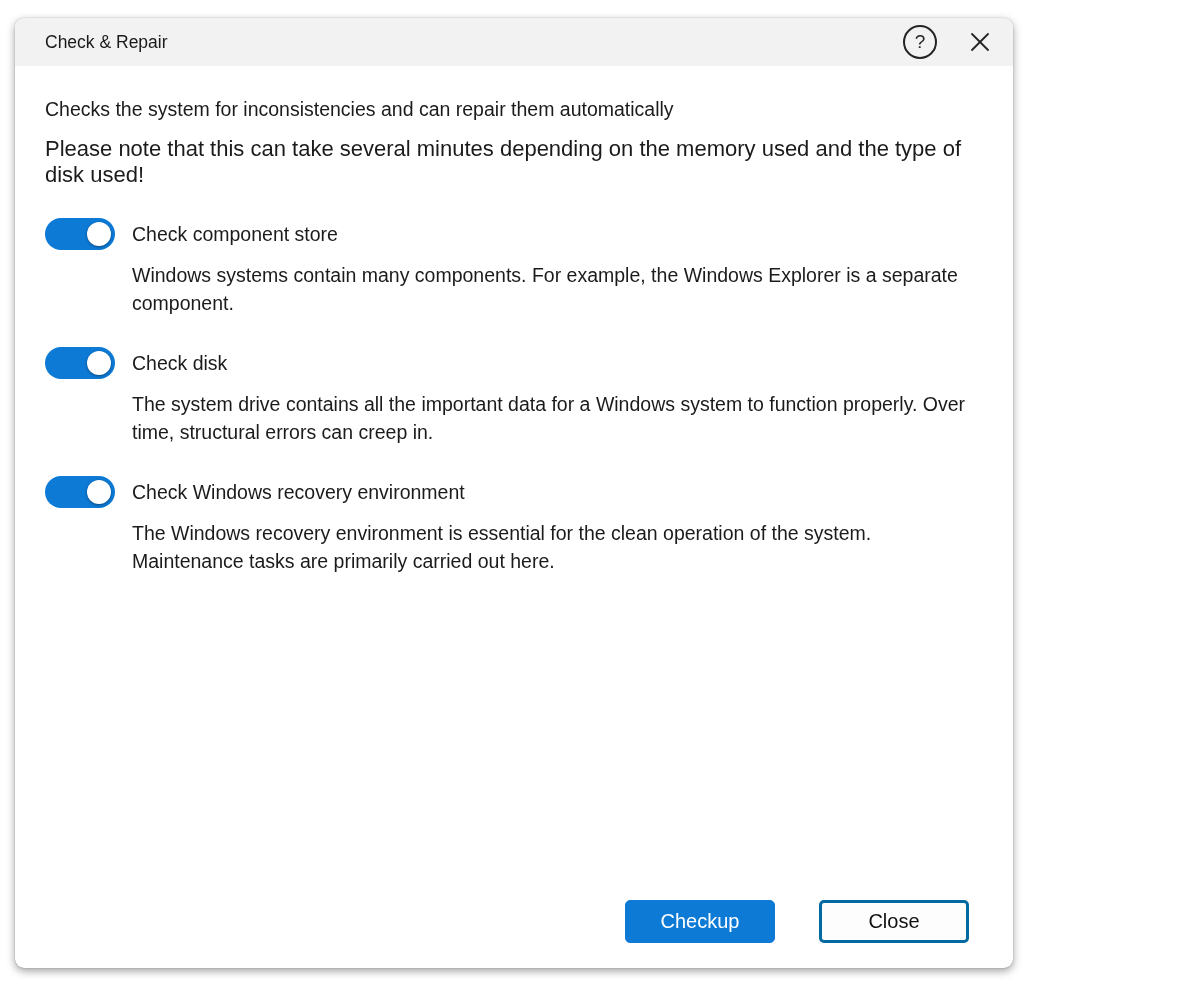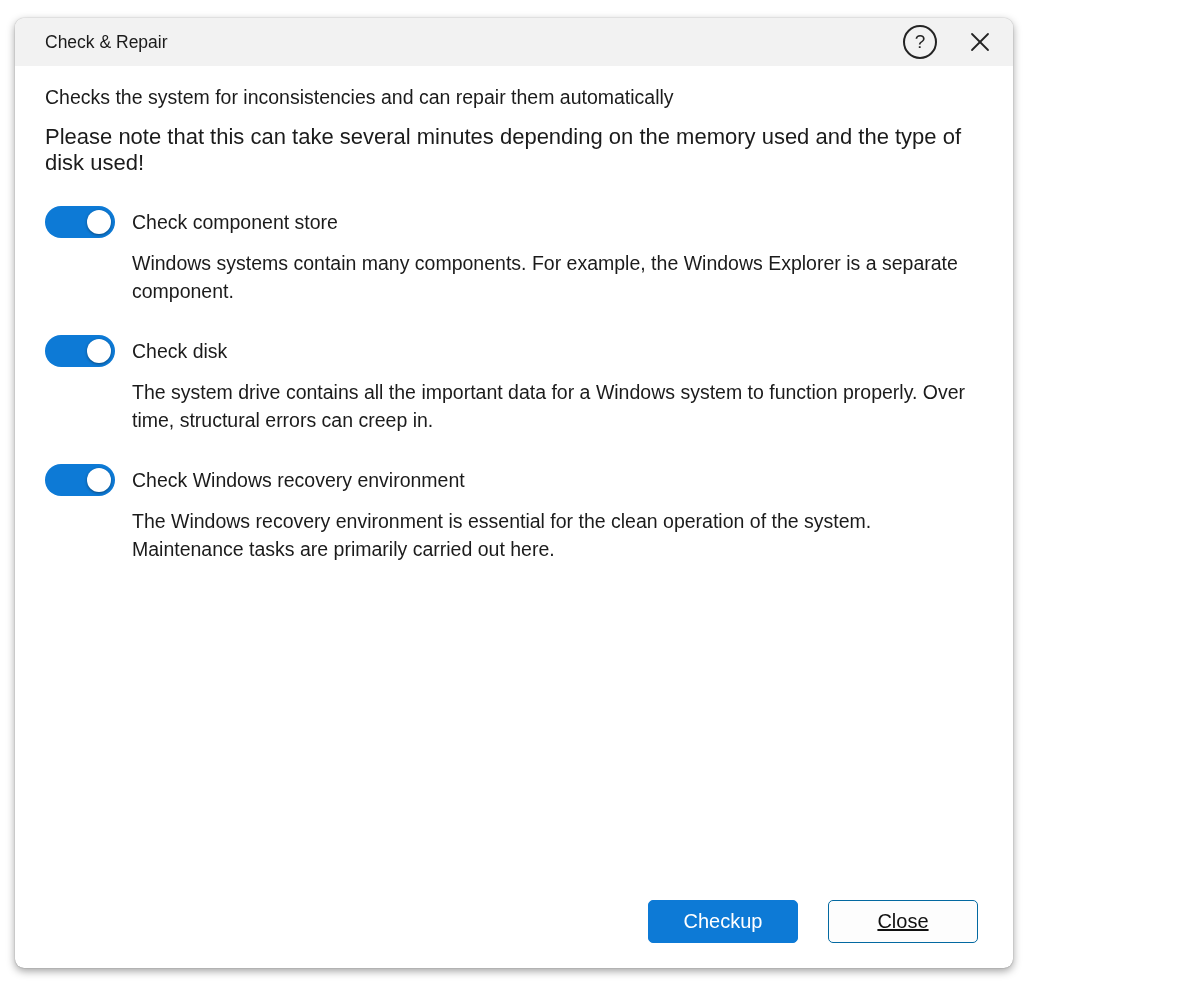--- a/index.html
+++ b/index.html
@@ -49,21 +49,21 @@
   }
   .close-button {
     margin-left: 26px;
     width: 34px; height: 34px;
     display: flex; align-items: center; justify-content: center;
     cursor: pointer;
   }
   .content {
     padding: 0 30px;
   }
-  .intro-line-1 { margin-top: 20px; font-size: 19.5px; }
+  .intro-line-1 { margin-top: 32px; font-size: 19.5px; }
   .intro-line-2 { margin-top: 15px; font-size: 22px; }
   .option { margin-top: 30px; }
   .option-row {
     display: flex;
     align-items: center;
     gap: 17px;
   }
   .toggle {
     width: 70px; height: 32px;
     border-radius: 16px;
@@ -83,42 +83,41 @@
   .option-label { font-size: 19.5px; text-align: center; }
   .option-desc {
     margin-left: 87px;
     margin-top: 11px;
     max-width: 1012px;
     font-size: 19.5px;
     line-height: 28px;
   }
   .footer {
     position: absolute;
-    right: 35px; bottom: 25px;
+    right: 44px; bottom: 25px;
     display: flex;
-    gap: 30px;
+    gap: 44px;
   }
   .btn {
     width: 150px; height: 43px;
     border-radius: 5px;
     display: flex; align-items: center; justify-content: center;
     font-size: 20px;
     font-family: "Liberation Sans", sans-serif;
     cursor: pointer;
   }
   .btn-primary {
     background: var(--accent);
     color: #ffffff;
     border: 1px solid var(--accent);
   }
   .btn-secondary {
     background: #fdfdfd;
     color: #111111;
-    border: 1px solid #0369a1;
-    text-decoration: underline;
+    border: 3px solid #0369a1;
   }
 </style>
 </head>
 <body>
 
 <div class="dialog">
 
   <div class="titlebar">
     <div class="titlebar-title">Check &amp; Repair</div>
     <div class="help-button">

